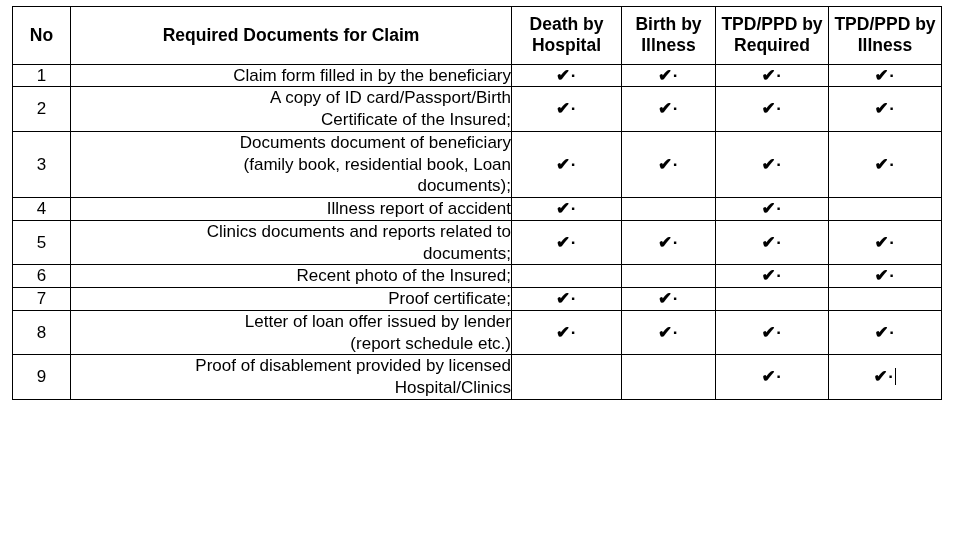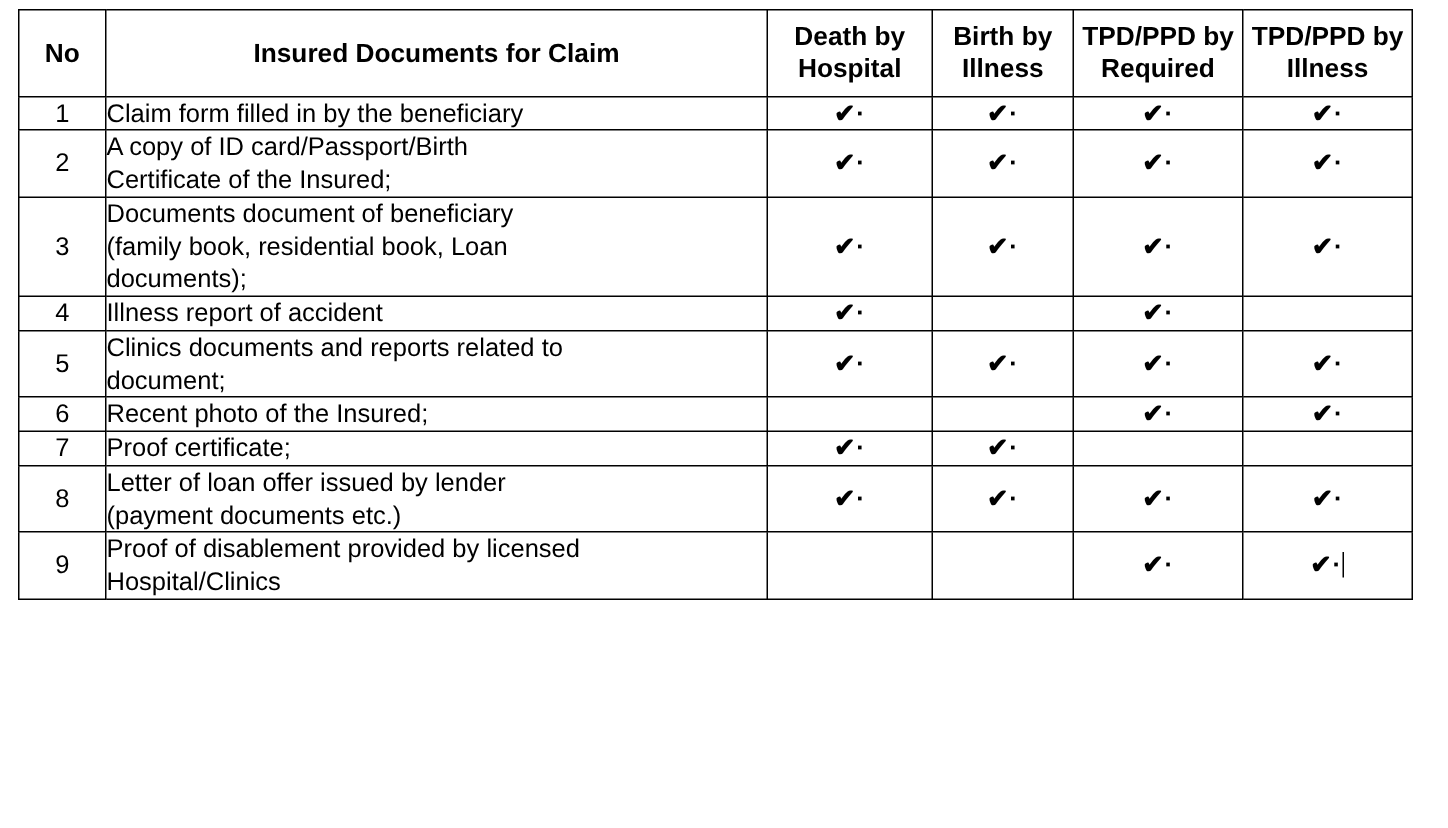--- a/index.html
+++ b/index.html
@@ -51,21 +51,21 @@
   }
   th.head-no { }
   th.head-doc { }
 
   td.cell-no {
     text-align: center;
     font-size: 17px;
     padding: 5px 2px;
   }
   td.cell-doc {
-    text-align: left;
+    text-align: right;
     padding: 5px 10px 5px 12px;
     font-size: 17px;
   }
   td.cell-mark {
     text-align: center;
     padding: 5px 2px;
   }
   .mark {
     font-size: 17px;
     font-weight: bold;
@@ -92,21 +92,21 @@
       <col class="col-no">
       <col class="col-doc">
       <col class="col-c1">
       <col class="col-c2">
       <col class="col-c3">
       <col class="col-c4">
     </colgroup>
     <thead>
       <tr>
         <th class="head-no">No</th>
-        <th class="head-doc">Insured Documents for Claim</th>
+        <th class="head-doc">Required Documents for Claim</th>
         <th>Death by Hospital</th>
         <th>Birth by Illness</th>
         <th>TPD/PPD by Required</th>
         <th>TPD/PPD by Illness</th>
       </tr>
     </thead>
     <tbody id="table-body">
         <tr>
           <td class="cell-no">1</td>
           <td class="cell-doc">
@@ -147,21 +147,21 @@
           </td>
           <td class="cell-mark"><span class="mark">✔·</span></td>
           <td class="cell-mark"><span class="mark empty">✔·</span></td>
           <td class="cell-mark"><span class="mark">✔·</span></td>
           <td class="cell-mark"><span class="mark empty">✔·</span></td>
         </tr>
         <tr>
           <td class="cell-no">5</td>
           <td class="cell-doc">
             <span class="doc-line">Clinics documents and reports related to</span>
-            <span class="doc-line">document;</span>
+            <span class="doc-line">documents;</span>
           </td>
           <td class="cell-mark"><span class="mark">✔·</span></td>
           <td class="cell-mark"><span class="mark">✔·</span></td>
           <td class="cell-mark"><span class="mark">✔·</span></td>
           <td class="cell-mark"><span class="mark">✔·</span></td>
         </tr>
         <tr>
           <td class="cell-no">6</td>
           <td class="cell-doc">
             <span class="doc-line">Recent photo of the Insured;</span>
@@ -178,21 +178,21 @@
           </td>
           <td class="cell-mark"><span class="mark">✔·</span></td>
           <td class="cell-mark"><span class="mark">✔·</span></td>
           <td class="cell-mark"><span class="mark empty">✔·</span></td>
           <td class="cell-mark"><span class="mark empty">✔·</span></td>
         </tr>
         <tr>
           <td class="cell-no">8</td>
           <td class="cell-doc">
             <span class="doc-line">Letter of loan offer issued by lender</span>
-            <span class="doc-line">(payment documents etc.)</span>
+            <span class="doc-line">(report schedule etc.)</span>
           </td>
           <td class="cell-mark"><span class="mark">✔·</span></td>
           <td class="cell-mark"><span class="mark">✔·</span></td>
           <td class="cell-mark"><span class="mark">✔·</span></td>
           <td class="cell-mark"><span class="mark">✔·</span></td>
         </tr>
         <tr>
           <td class="cell-no">9</td>
           <td class="cell-doc">
             <span class="doc-line">Proof of disablement provided by licensed</span>

